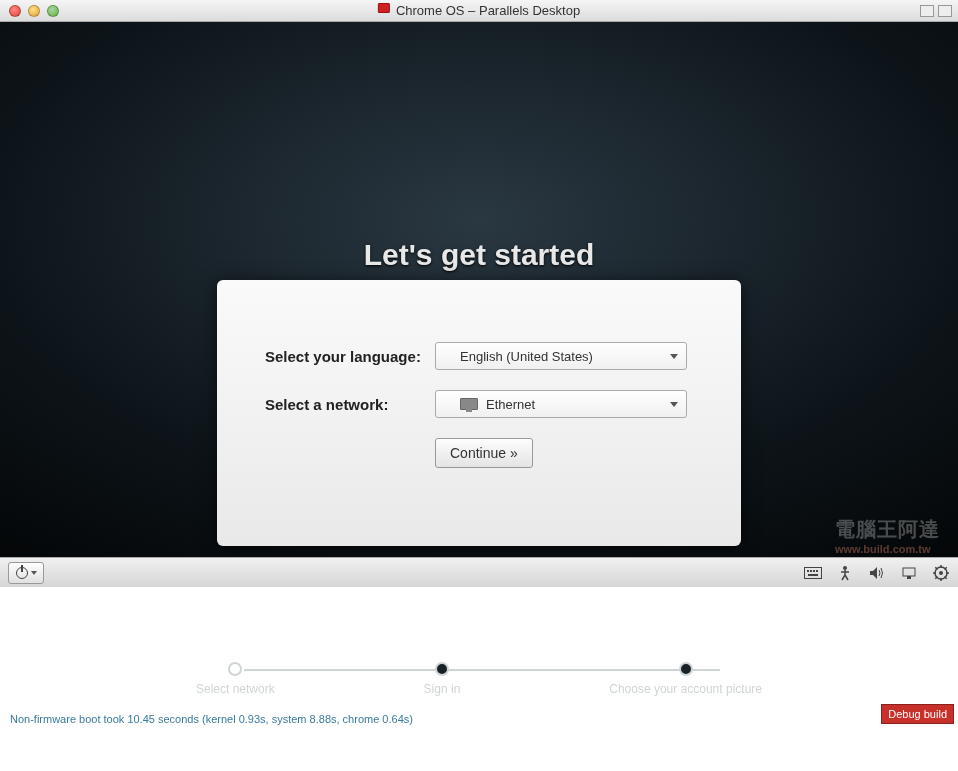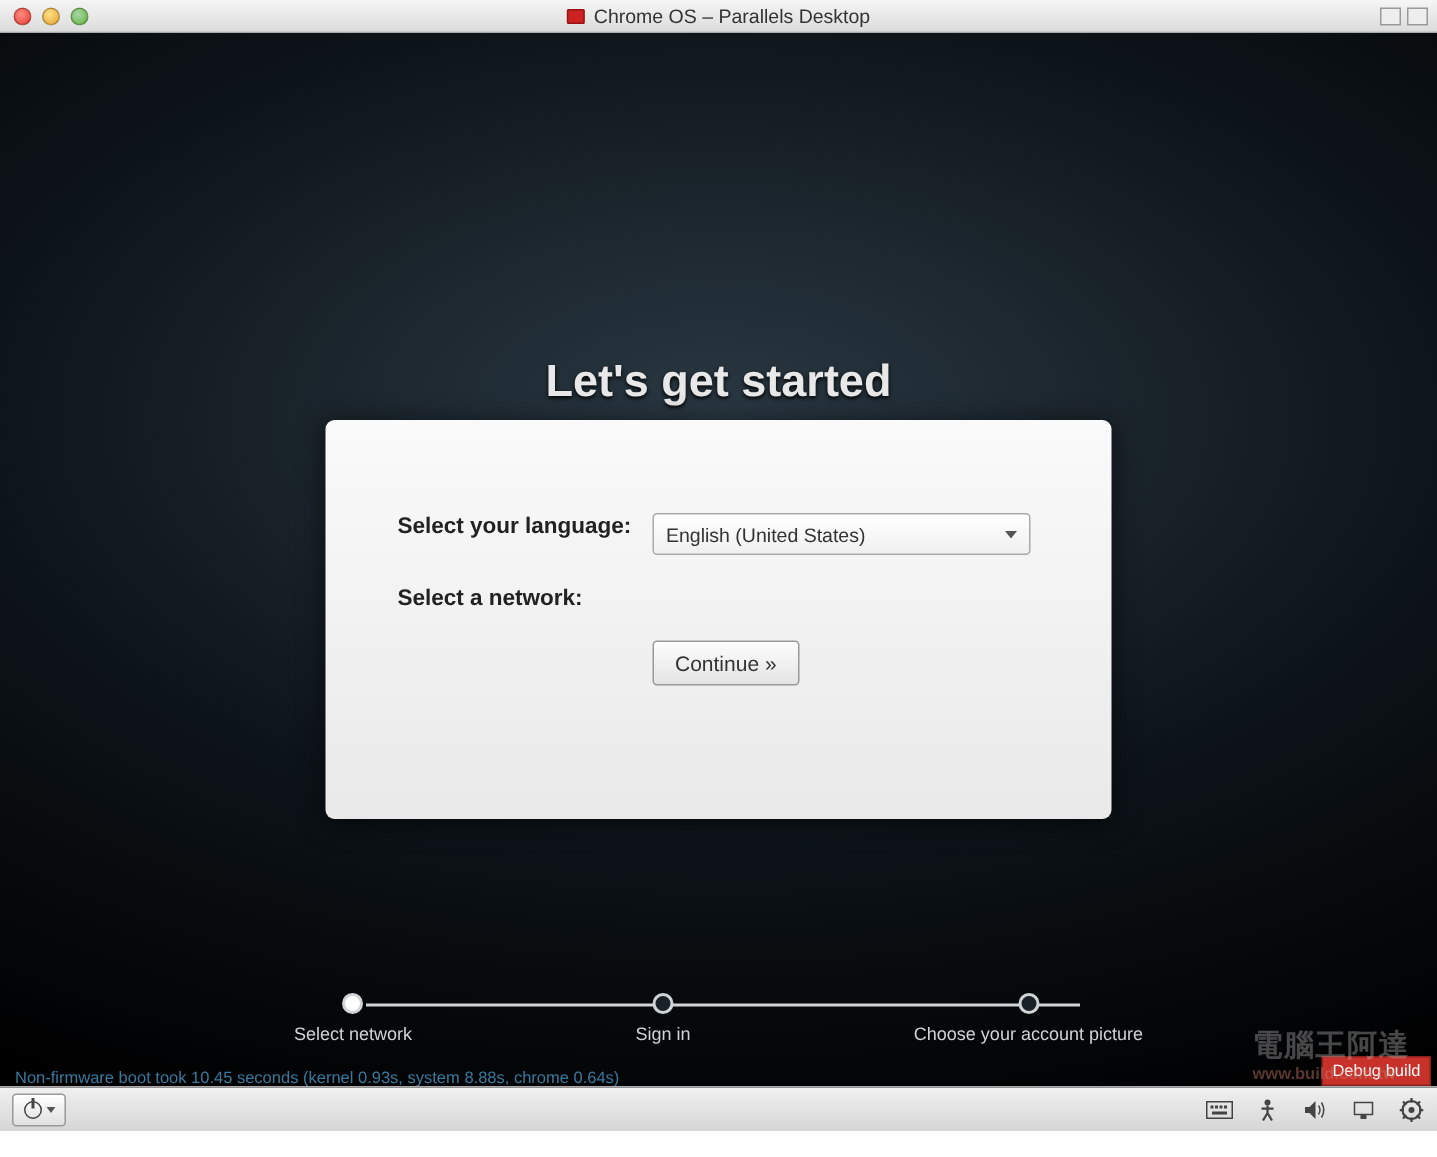--- a/index.html
+++ b/index.html
@@ -5,34 +5,34 @@
 * { margin: 0; padding: 0; box-sizing: border-box; }
 body { width: 958px; height: 771px; font-family: "Helvetica Neue", Arial, sans-serif; overflow: hidden; background: #fff; }
 
 
 .titlebar { height: 22px; background: linear-gradient(#f5f5f5, #dcdcdc); border-bottom: 1px solid #aaa; display: flex; align-items: center; position: relative; }
 .traffic { display: flex; gap: 7px; padding-left: 9px; }
 .tl { width: 12px; height: 12px; border-radius: 50%; border: 0.5px solid rgba(0,0,0,0.25); }
 .tl.red { background: radial-gradient(circle at 40% 35%, #ff8a80, #e23f36); }
 .tl.yel { background: radial-gradient(circle at 40% 35%, #ffe082, #e2a336); }
 .tl.grn { background: radial-gradient(circle at 40% 35%, #a5d6a7, #65b33a); }
-.titlecenter { position: absolute; left: 50%; transform: translateX(-50%); display: flex; align-items: center; gap: 6px; font-size: 13px; color: #333; }
+.titlecenter { position: absolute; left: 50%; transform: translateX(-50%); display: flex; gap: 6px; font-size: 13px; color: #333; }
 .titleicon { width: 12px; height: 10px; background: #c22; border: 1px solid #911; border-radius: 1px; }
 .titleright { position: absolute; right: 6px; display: flex; gap: 4px; }
 .tr-icon { width: 14px; height: 12px; border: 1px solid #999; background: #eee; }
 
 
-.os { position: relative; width: 958px; height: 732px; background: radial-gradient(ellipse 900px 500px at 50% 35%, #2a3842 0%, #0d1419 55%, #000 100%); color: #ddd; }
+.os { position: relative; width: 958px; height: 565px; background: radial-gradient(ellipse 900px 500px at 50% 35%, #2a3842 0%, #0d1419 55%, #000 100%); color: #ddd; }
 
 .heading { position: absolute; top: 216px; left: 0; right: 0; text-align: center; font-size: 30px; font-weight: bold; color: #e8e8e8; text-shadow: 0 1px 3px #000; }
 
 .card { position: absolute; top: 258px; left: 217px; width: 524px; height: 266px; background: linear-gradient(#fafafa, #e9e9e9); border-radius: 6px; box-shadow: 0 2px 18px rgba(0,0,0,0.6); padding: 62px 48px 20px 48px; }
-.row { display: flex; margin-bottom: 20px; }
+.row { display: flex; align-items: center; margin-bottom: 20px; }
 .row label { width: 170px; text-align: left; font-size: 15px; font-weight: bold; color: #222; }
-.select { width: 252px; height: 28px; border: 1px solid #aaa; border-radius: 3px; background: linear-gradient(#fff,#f0f0f0); display: flex; align-items: center; padding: 0 8px; font-size: 13px; color: #333; position: relative; cursor: pointer; }
+.select { width: 252px; height: 28px; border: 1px solid #aaa; border-radius: 3px; background: linear-gradient(#fff,#f0f0f0); display: flex; align-items: center; padding: 0 24px; font-size: 13px; color: #333; position: relative; cursor: pointer; }
 .select .arrow { position: absolute; right: 8px; width: 0; height: 0; border-left: 4px solid transparent; border-right: 4px solid transparent; border-top: 5px solid #555; }
 .eth-icon { width: 18px; height: 12px; background: #888; border: 1px solid #666; border-radius: 1px; margin-right: 8px; position: relative; }
 .eth-icon::after { content:""; position:absolute; bottom:-3px; left:5px; width:6px; height:3px; background:#888; }
 .proxy { margin-left: 170px; font-size: 12px; color: #4a6fd0; text-decoration: underline; cursor: pointer; margin-top: -6px; margin-bottom: 20px; display: block; }
 .continue { margin-left: 170px; padding: 6px 14px; border: 1px solid #999; border-radius: 3px; background: linear-gradient(#fdfdfd,#e4e4e4); font-size: 14px; color: #333; cursor: pointer; }
 
 
 .stepper { position: absolute; top: 640px; left: 208px; right: 208px; }
 .stepper-line { position: absolute; top: 7px; left: 36px; right: 30px; height: 2px; background: #cfd4d6; }
 .steps { display: flex; justify-content: space-between; position: relative; gap: 32px; }
@@ -88,20 +88,25 @@
   <div class="card">
     <div class="row">
       <label>Select your language:</label>
       <div class="select">
         <span>English (United States)</span>
         <span class="arrow"></span>
       </div>
     </div>
     <div class="row">
       <label>Select a network:</label>
+      <div class="select">
+        <span class="eth-icon"></span>
+        <span>Ethernet</span>
+        <span class="arrow"></span>
+      </div>
     </div>
     <button class="continue">Continue »</button>
   </div>
 
   <div class="stepper">
     <div class="stepper-line"></div>
     <div class="steps">
       <div class="step">
         <div class="dot active"></div>
         <div class="step-label">Select network</div>

